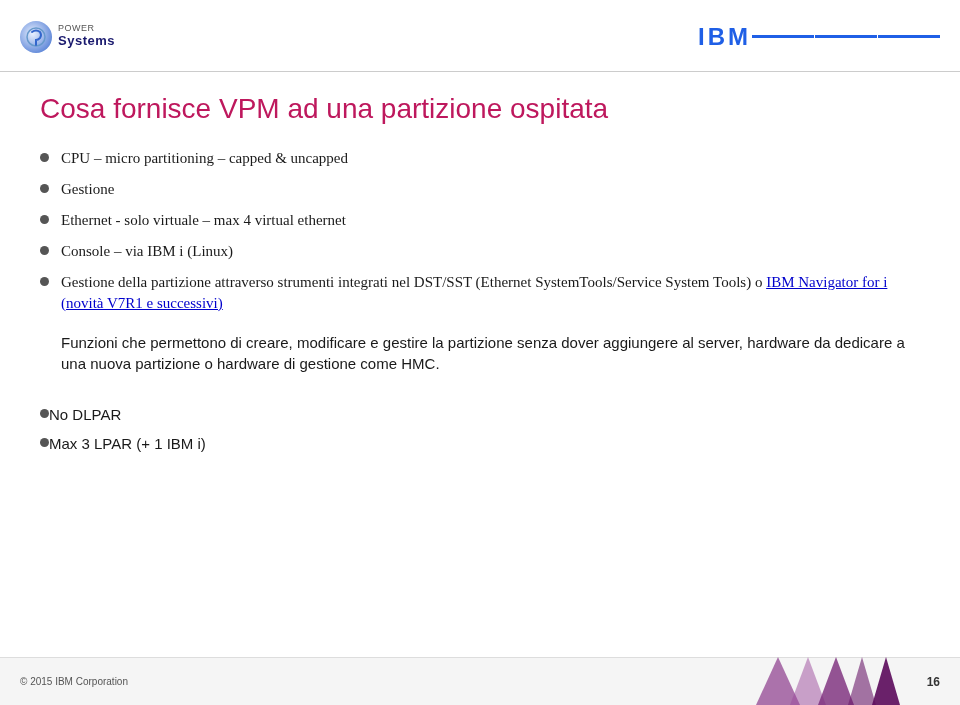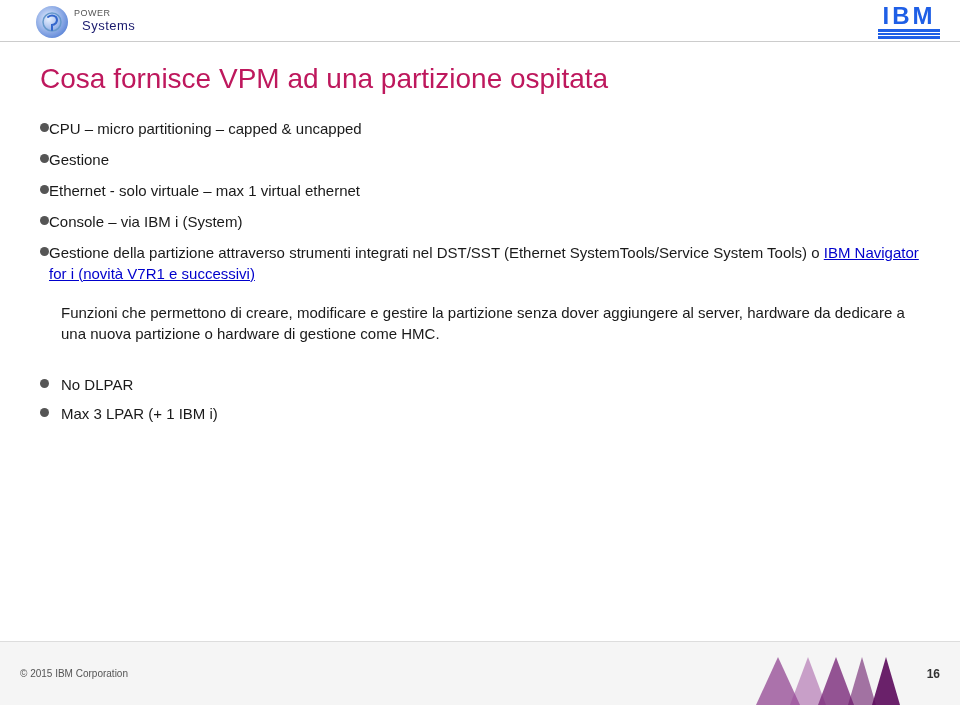--- a/index.html
+++ b/index.html
@@ -11,23 +11,23 @@
       font-family: Arial, Helvetica, sans-serif;
       overflow: hidden;
       position: relative;
     }
 
     
     .header {
       display: flex;
       align-items: center;
       justify-content: space-between;
-      padding: 8px 20px 6px 36px;
+      padding: 8px 20px 6px 20px;
       border-bottom: 1px solid #cccccc;
-      height: 42px;
+      height: 72px;
     }
 
     
     .ps-logo {
       display: flex;
       align-items: center;
       gap: 6px;
     }
 
     .ps-circle {
@@ -53,23 +53,22 @@
       font-size: 9px;
       color: #555555;
       font-weight: normal;
       text-transform: uppercase;
       letter-spacing: 0.5px;
     }
 
     .ps-text-bottom {
       font-size: 13px;
       color: #1a1a6e;
-      font-weight: normal;
+      font-weight: bold;
       letter-spacing: 0.5px;
-      margin-left: 8px;
     }
 
     
     .main-content {
       padding: 20px 40px 10px 40px;
       flex: 1;
     }
 
     
     .page-title {
@@ -83,25 +82,26 @@
     
     .bullet-list {
       list-style: none;
       padding: 0;
       margin: 0 0 18px 0;
     }
 
     .bullet-list li {
       display: flex;
       align-items: flex-start;
-      gap: 0;
+      gap: 12px;
       margin-bottom: 10px;
       font-size: 15px;
       color: #1a1a1a;
       line-height: 1.4;
+      font-family: Liberation Serif, serif;
     }
 
     .bullet-dot {
       width: 9px;
       height: 9px;
       border-radius: 50%;
       background: #555555;
       flex-shrink: 0;
       margin-top: 5px;
     }
@@ -114,34 +114,33 @@
     
     .bullet-list2 {
       list-style: none;
       padding: 0;
       margin: 8px 0 0 0;
     }
 
     .bullet-list2 li {
       display: flex;
       align-items: flex-start;
-      gap: 12px;
       margin-bottom: 8px;
       font-size: 15px;
       color: #1a1a1a;
       line-height: 1.4;
     }
 
     
     .footer {
       position: absolute;
       bottom: 0;
       left: 0;
       right: 0;
-      height: 64px;
+      height: 48px;
       display: flex;
       align-items: center;
       justify-content: space-between;
       padding: 0 20px;
       background: #f5f5f5;
       border-top: 1px solid #dddddd;
     }
 
     .footer-copyright {
       font-size: 10px;
@@ -219,21 +218,21 @@
         <circle cx="10" cy="10" r="9" fill="none" stroke="#6699cc" stroke-width="1.5"></circle>
         <path d="M6 5 Q10 2 14 5 Q16 8 14 11 Q12 13 10 13 L10 18" fill="none" stroke="#3366cc" stroke-width="2" stroke-linecap="round"></path>
       </svg>
     </div>
     <div class="ps-text">
       <span class="ps-text-top">Power</span>
       <span class="ps-text-bottom">Systems</span>
     </div>
   </div>
 
-  <div style="display:flex; flex-direction:column; align-items:center; gap:1px;">
+  <div style="display:flex; flex-direction:row; align-items:center; gap:1px;">
     <div style="display:flex; gap:2px; align-items:flex-end;">
       <div style="font-size:24px; font-weight:900; color:#1f5fe6; letter-spacing:3px; line-height:1;">IBM</div>
     </div>
     <div style="width:62px; height:2.5px; background:#1f5fe6;"></div>
     <div style="width:62px; height:2.5px; background:#1f5fe6;"></div>
     <div style="width:62px; height:2.5px; background:#1f5fe6;"></div>
   </div>
 </div>
 
 <div class="main-content">
@@ -244,25 +243,25 @@
     <li>
       <span class="bullet-dot"></span>
       <span>CPU – micro partitioning – capped &amp; uncapped</span>
     </li>
     <li>
       <span class="bullet-dot"></span>
       <span>Gestione</span>
     </li>
     <li>
       <span class="bullet-dot"></span>
-      <span>Ethernet - solo virtuale – max 1 virtual ethernet</span>
-    </li>
-    <li>
-      <span class="bullet-dot"></span>
-      <span>Console – via IBM i (System)</span>
+      <span>Ethernet - solo virtuale – max 4 virtual ethernet</span>
+    </li>
+    <li>
+      <span class="bullet-dot"></span>
+      <span>Console – via IBM i (Linux)</span>
     </li>
     <li>
       <span class="bullet-dot"></span>
       <span>
         <span>Gestione della partizione attraverso strumenti integrati nel DST/SST (Ethernet SystemTools/Service System Tools) o </span><span class="link-text">IBM Navigator for i (novità V7R1 e successivi)</span>
       </span>
     </li>
   </ul>
 
   <div style="margin-left: 21px; margin-bottom: 29px;">

